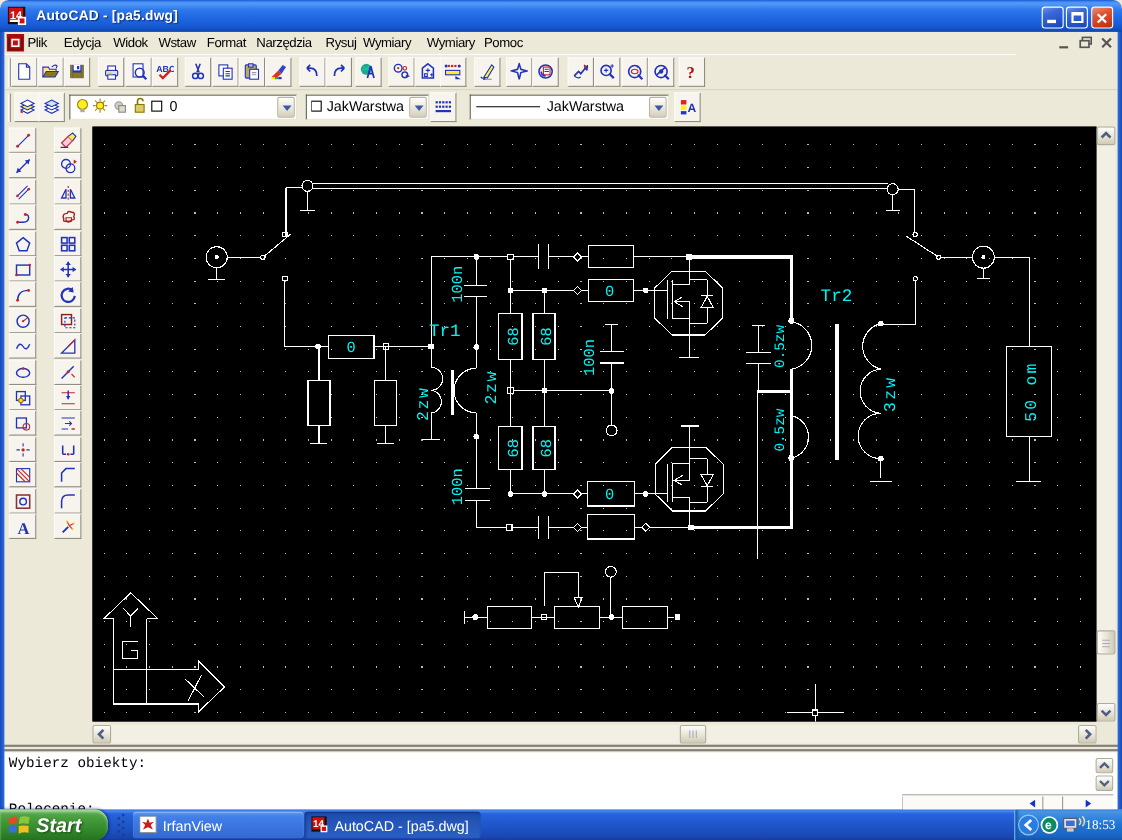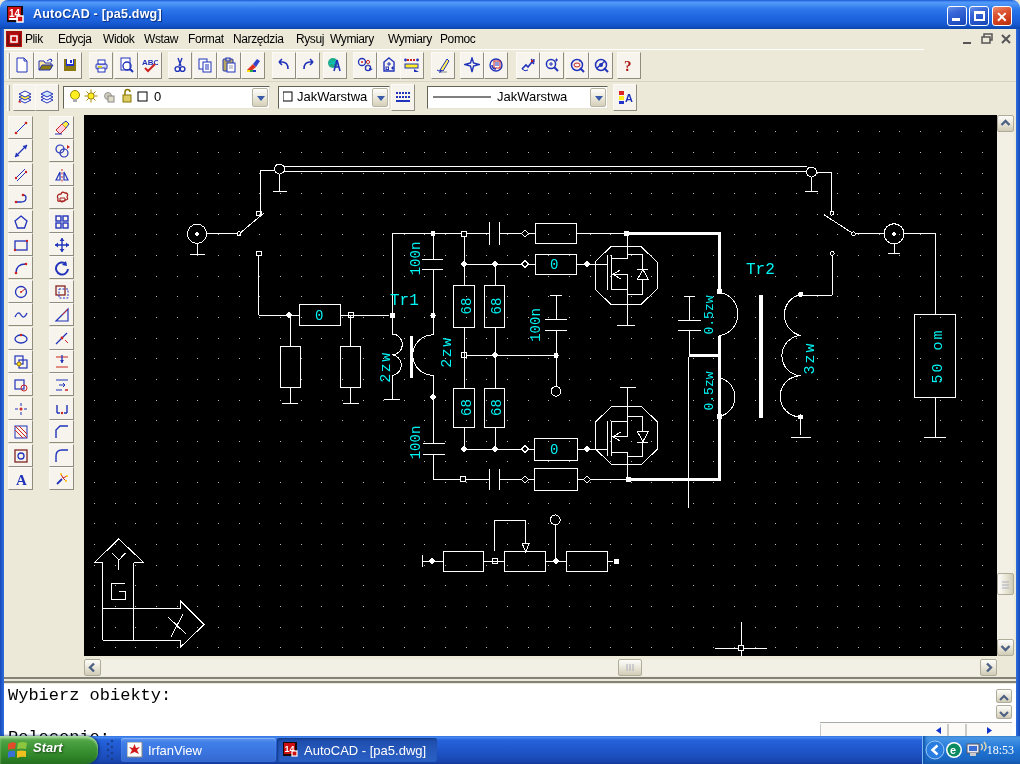--- a/index.html
+++ b/index.html
@@ -39,29 +39,29 @@
 
 #canvas { position:absolute; left:84px; top:115px; width:913px; height:541px; background:#000; }
 
 .sb { position:absolute; background:#F2EFE4; }
 .sbtn { position:absolute; width:17px; height:17px; background:linear-gradient(180deg,#fdfdfb,#e6e2d2 60%,#d0cbb6); border:1px solid #b0ac9a; border-radius:2px; }
 #vthumb { position:absolute; left:0; top:458px; width:17px; height:22px; background:linear-gradient(90deg,#fdfdfb,#e6e2d2 60%,#d0cbb6); border:1px solid #b0ac9a; border-radius:2px; }
 #hthumb { position:absolute; left:534px; top:0; width:24px; height:17px; background:linear-gradient(180deg,#fdfdfb,#e6e2d2 60%,#d0cbb6); border:1px solid #b0ac9a; border-radius:2px; }
 
 #sep { position:absolute; left:0px; top:677px; width:1020px; height:7px; background:#ECE9D8; border-top:2px solid #848278; }
 #sep i { position:absolute; left:0; top:2px; width:100%; height:2px; background:#848278; display:block; }
-#cmd { position:absolute; left:4px; top:684px; width:1012px; height:52px; background:#fff; font-family:"Liberation Mono",monospace; font-size:17px; color:#000; }
+#cmd { position:absolute; left:4px; top:684px; width:1012px; height:52px; background:#fff; font-family:"Liberation Mono",monospace; font-size:13px; color:#000; }
 #cmd div { position:absolute; left:4px; white-space:pre; }
 
 #taskbar { position:absolute; left:0; top:736px; width:1020px; height:28px;
   background:linear-gradient(180deg,#2f71e3 0%,#4687ee 5%,#2663dc 14%,#2159cf 40%,#1c4fc0 70%,#1945ac 92%,#15389a 100%); }
 #startbtn { position:absolute; left:0; top:0; width:98px; height:28px; border-radius:0 12px 12px 0;
   background:linear-gradient(180deg,#7fbf72 0%,#4ea343 18%,#3d9435 45%,#2e8427 75%,#256f20 100%);
   box-shadow:inset 0 2px 2px #a6d89a, 1px 0 3px #0a2a6a; }
-#startbtn b { position:absolute; left:33px; top:4px; color:#fff; font-size:13px; font-style:italic; text-shadow:1px 1px 2px #1a4a16; }
+#startbtn b { position:absolute; left:33px; top:4px; color:#fff; font-size:18px; font-style:italic; text-shadow:1px 1px 2px #1a4a16; }
 .taskbtn { position:absolute; top:2px; height:24px; border-radius:3px; color:#fff; font-size:13px; }
 #tb-irfan { left:121px; width:155px; background:linear-gradient(180deg,#5a93ef 0%,#417fe8 20%,#3a74de 60%,#3468cf 100%); box-shadow:inset 0 1px 1px #8ab4f4; }
 #tb-acad { left:277px; width:160px; background:linear-gradient(180deg,#1c4aa8 0%,#2456b8 40%,#2a5fc4 100%); box-shadow:inset 1px 1px 2px #123a80; }
 #tray { position:absolute; right:0; top:0; width:98px; height:28px;
   background:linear-gradient(180deg,#59a5ee 0%,#3e8ee2 15%,#1f74d4 50%,#1a66c2 85%,#1558ad 100%);
   border-left:1px solid #7cb8f2; box-shadow:inset 2px 0 3px #1254a8; }
 #clock { position:absolute; right:6px; top:7px; color:#fff; font-size:12px;font-family:Liberation Serif, serif; }
 </style>
 </head>
 <body>

